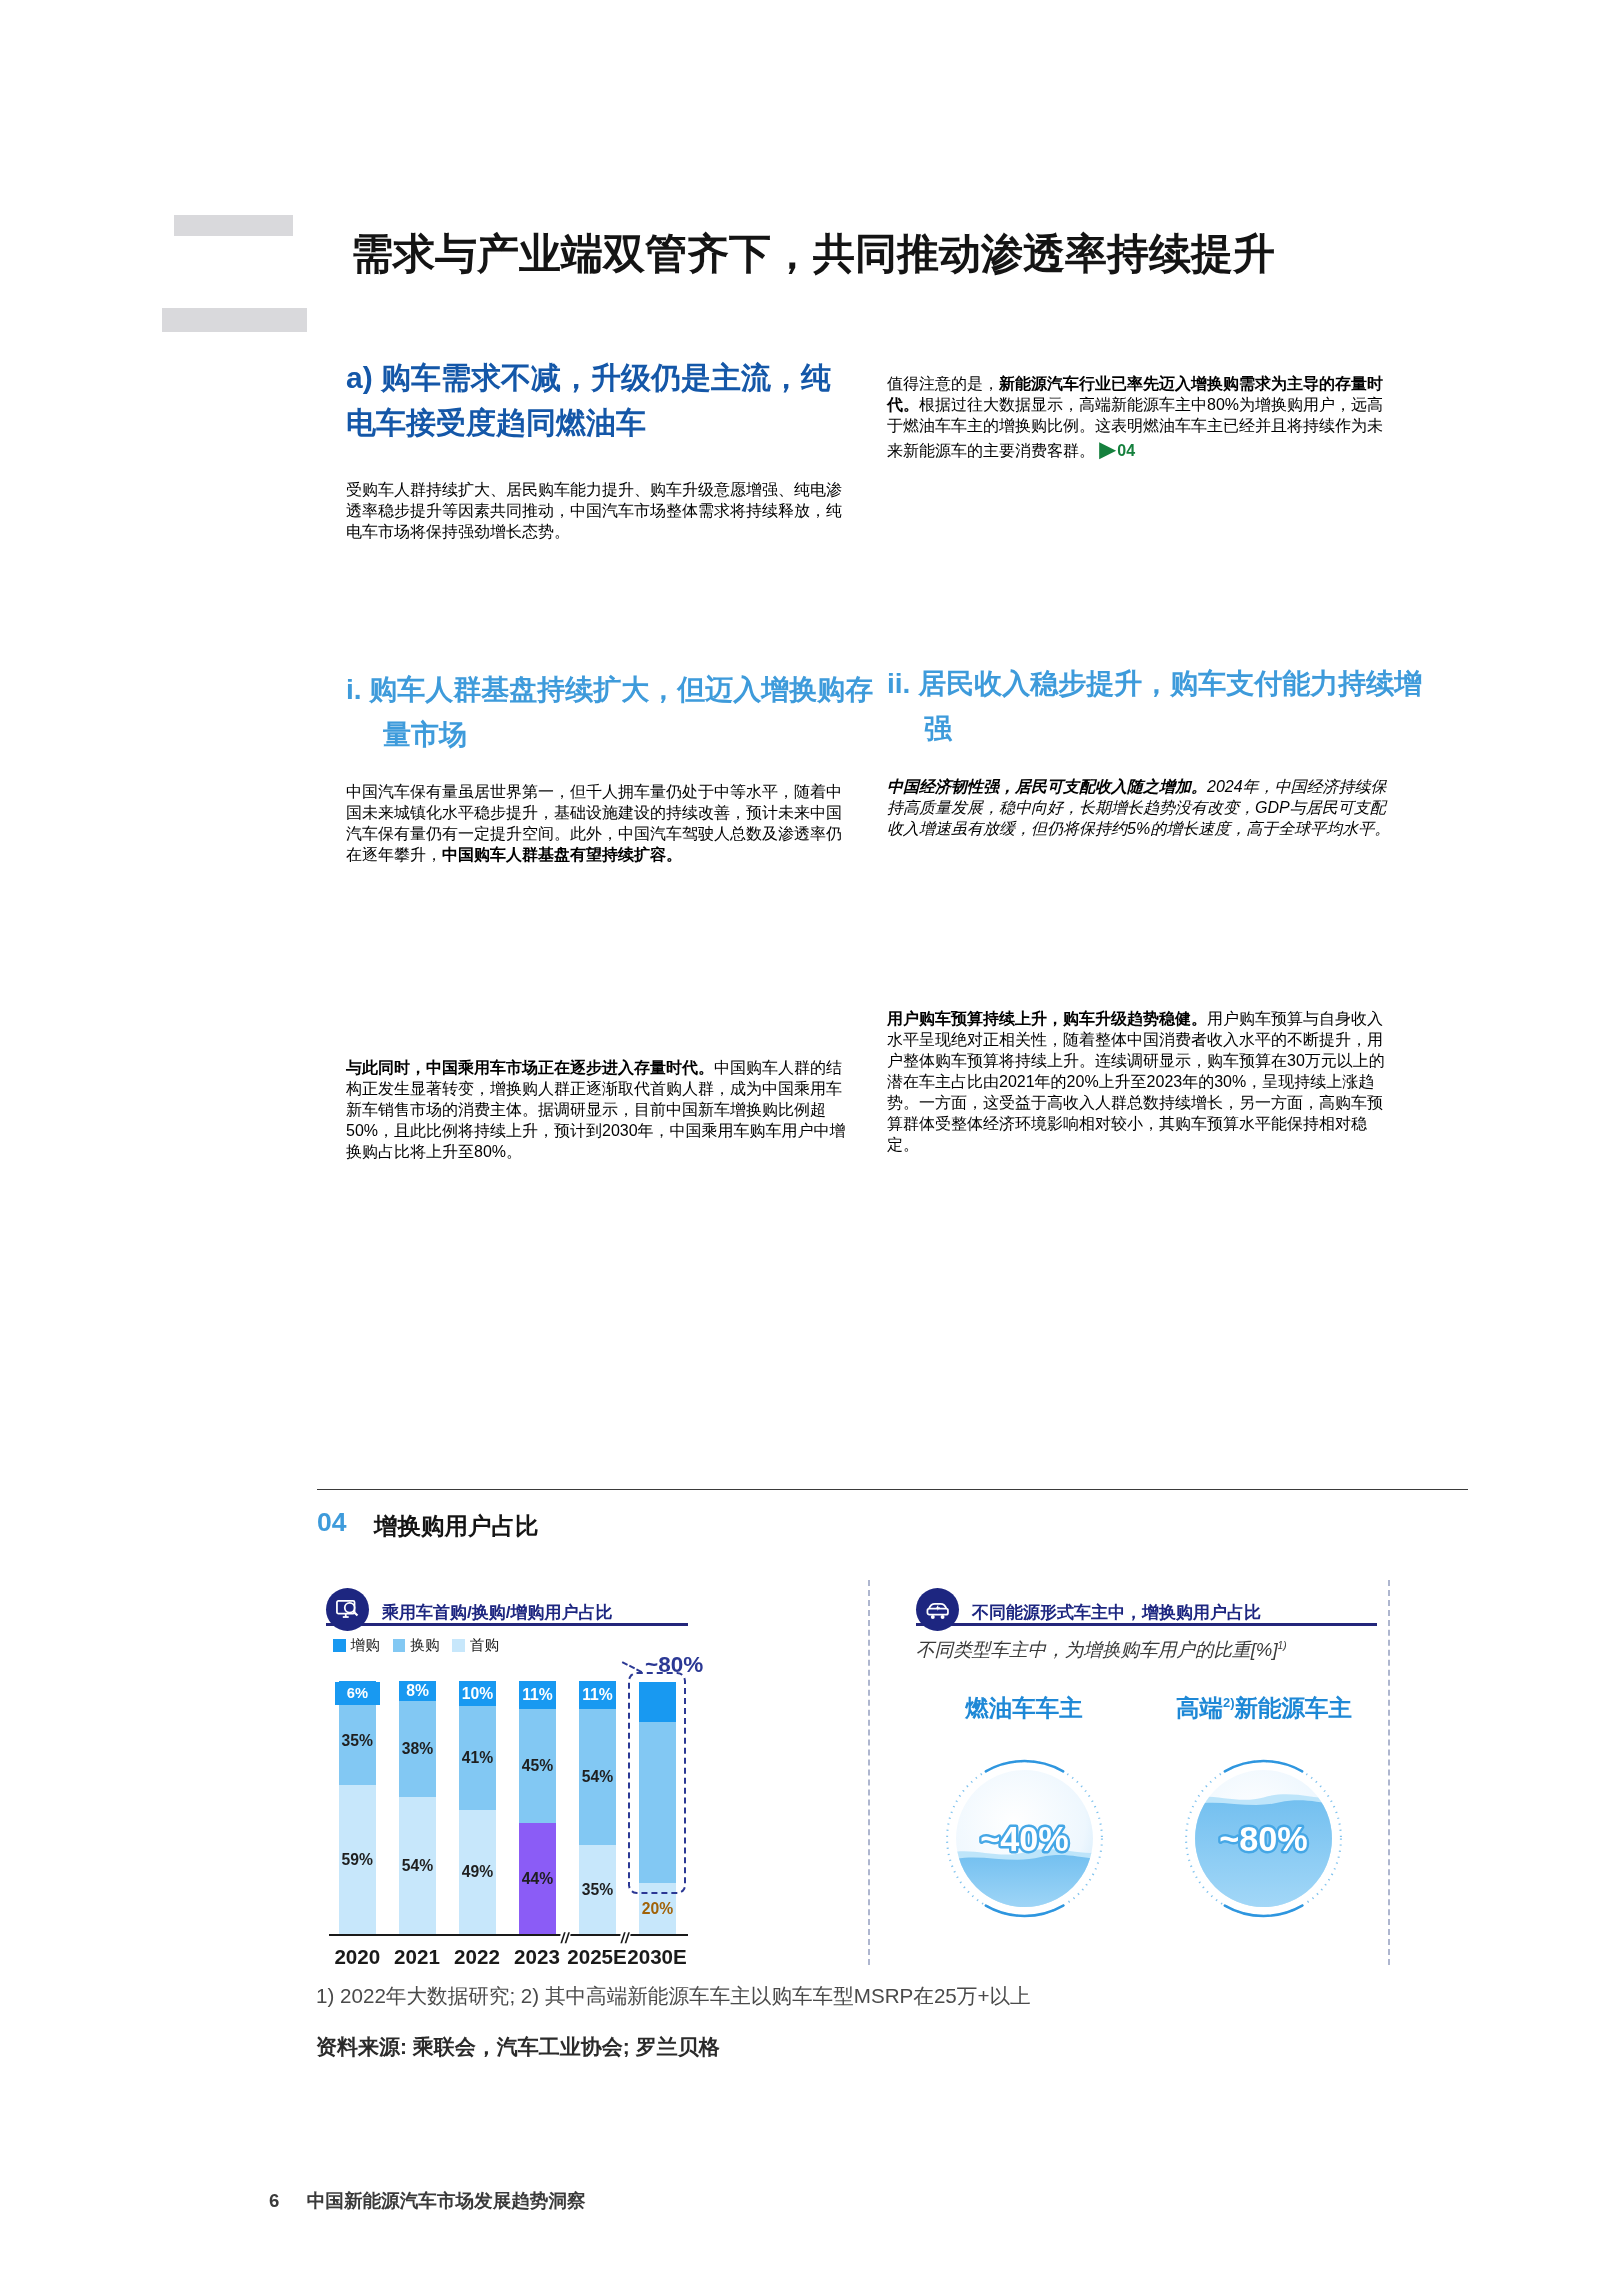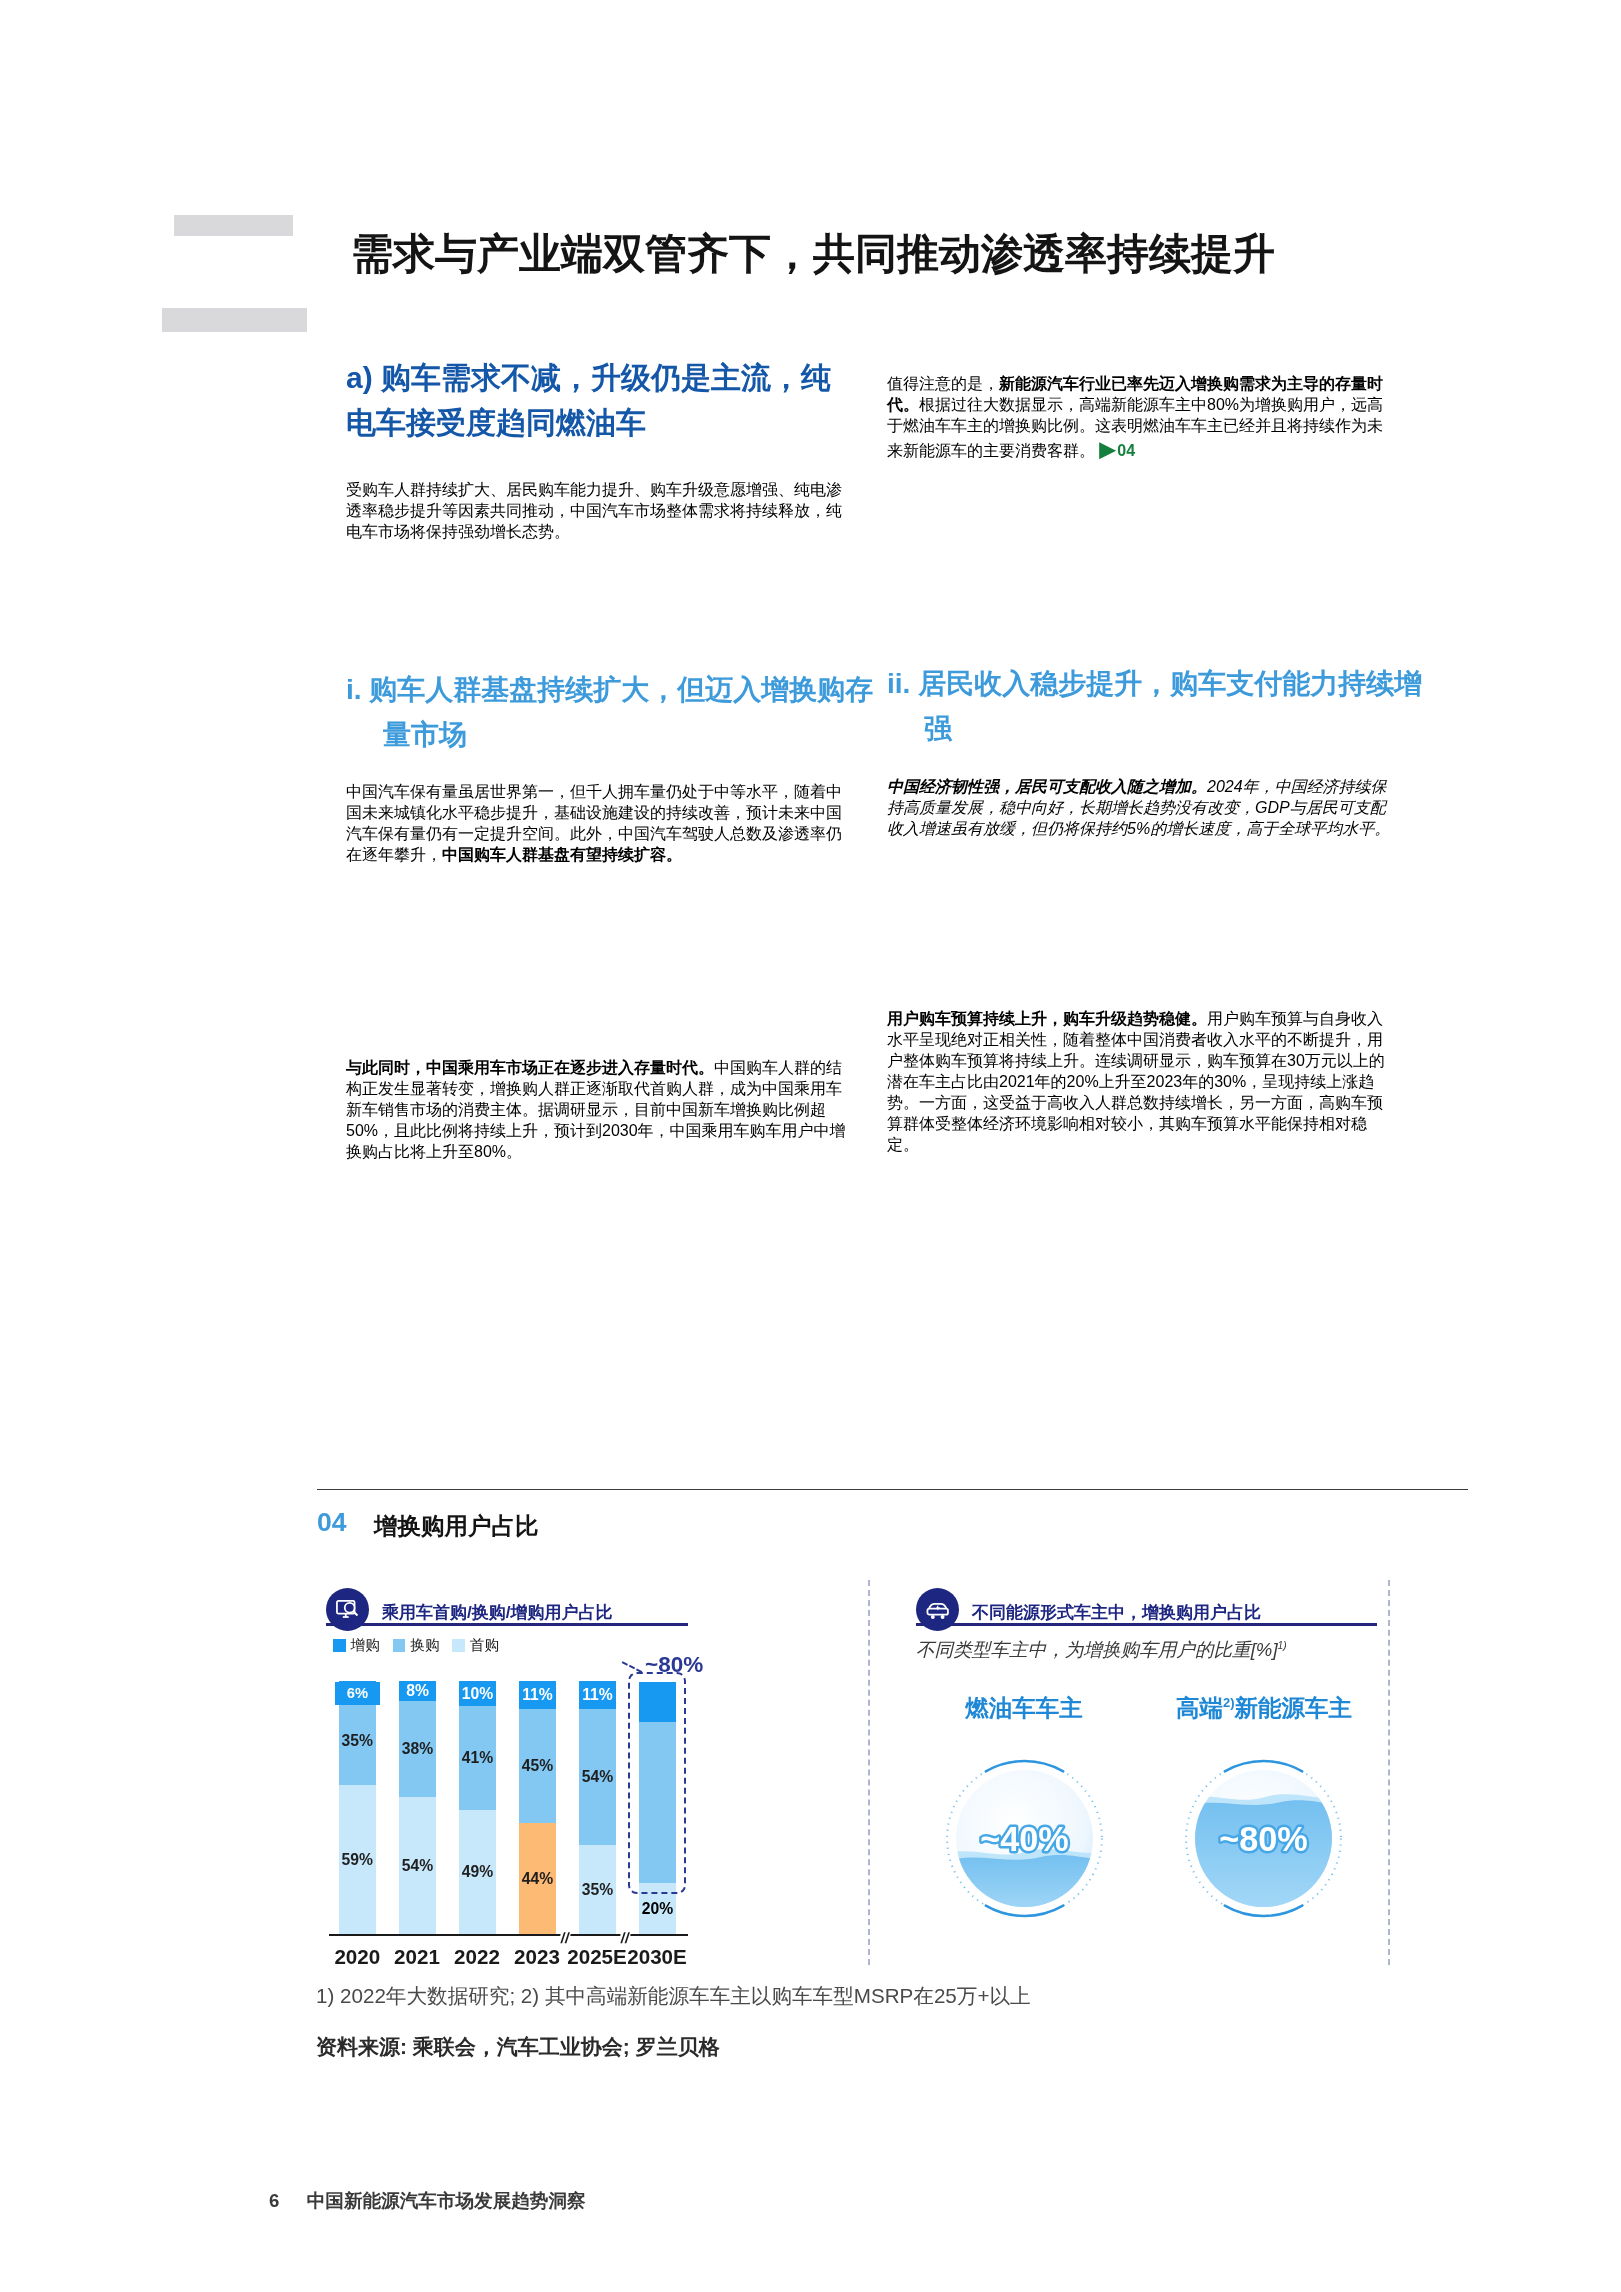--- a/index.html
+++ b/index.html
@@ -168,21 +168,21 @@
           <span class="seg-label" style="color:#1f1f1f">49%</span>
         </div>
         <div class="seg" style="bottom: 124px; height: 104px; background: rgb(130, 200, 243);">
           <span class="seg-label" style="color:#1f1f1f">41%</span>
         </div>
         <div class="seg" style="bottom: 228px; height: 25px; background: rgb(24, 153, 241);">
           <span class="seg-label" style="color:#ffffff">10%</span>
         </div>
       </div>
       <div class="bar" style="left: 190px; height: 253px;">
-        <div class="seg" style="bottom: 0px; height: 111px; background: #fdba74;">
+        <div class="seg" style="bottom: 0px; height: 111px; background: #8b5cf6;">
           <span class="seg-label" style="color:#1f1f1f">44%</span>
         </div>
         <div class="seg" style="bottom: 111px; height: 114px; background: rgb(130, 200, 243);">
           <span class="seg-label" style="color:#1f1f1f">45%</span>
         </div>
         <div class="seg" style="bottom: 225px; height: 28px; background: rgb(24, 153, 241);">
           <span class="seg-label" style="color:#ffffff">11%</span>
         </div>
       </div>
       <div class="bar" style="left: 250px; height: 253px;">
@@ -191,21 +191,21 @@
         </div>
         <div class="seg" style="bottom: 89px; height: 137px; background: rgb(130, 200, 243);">
           <span class="seg-label" style="color:#1f1f1f">54%</span>
         </div>
         <div class="seg" style="bottom: 225px; height: 28px; background: rgb(24, 153, 241);">
           <span class="seg-label" style="color:#ffffff">11%</span>
         </div>
       </div>
       <div class="bar" style="left: 310px; height: 253px;">
         <div class="seg" style="bottom: 0px; height: 51px; background: rgb(199, 231, 251);">
-          <span class="seg-label" style="color:#000000">20%</span>
+          <span class="seg-label" style="color:#a16207">20%</span>
         </div>
         <div class="seg" style="bottom: 51px; height: 162px; background: rgb(130, 200, 243);"></div>
         <div class="seg" style="bottom: 212px; height: 40px; background: rgb(24, 153, 241);"></div>
       </div>
       <div class="axis-break" style="left: 231px;">//</div>
       <div class="axis-break" style="left: 291px;">//</div>
       <div class="hl-box" style="left: 299px; top: -8.8px; width: 54px; height: 218px;"></div>
       <div class="hl-label" style="left: 316px; top: -29px;">~80%</div>
       <div class="hl-line" style="left: 292px; top: -14.7px;"></div>
     </div>

